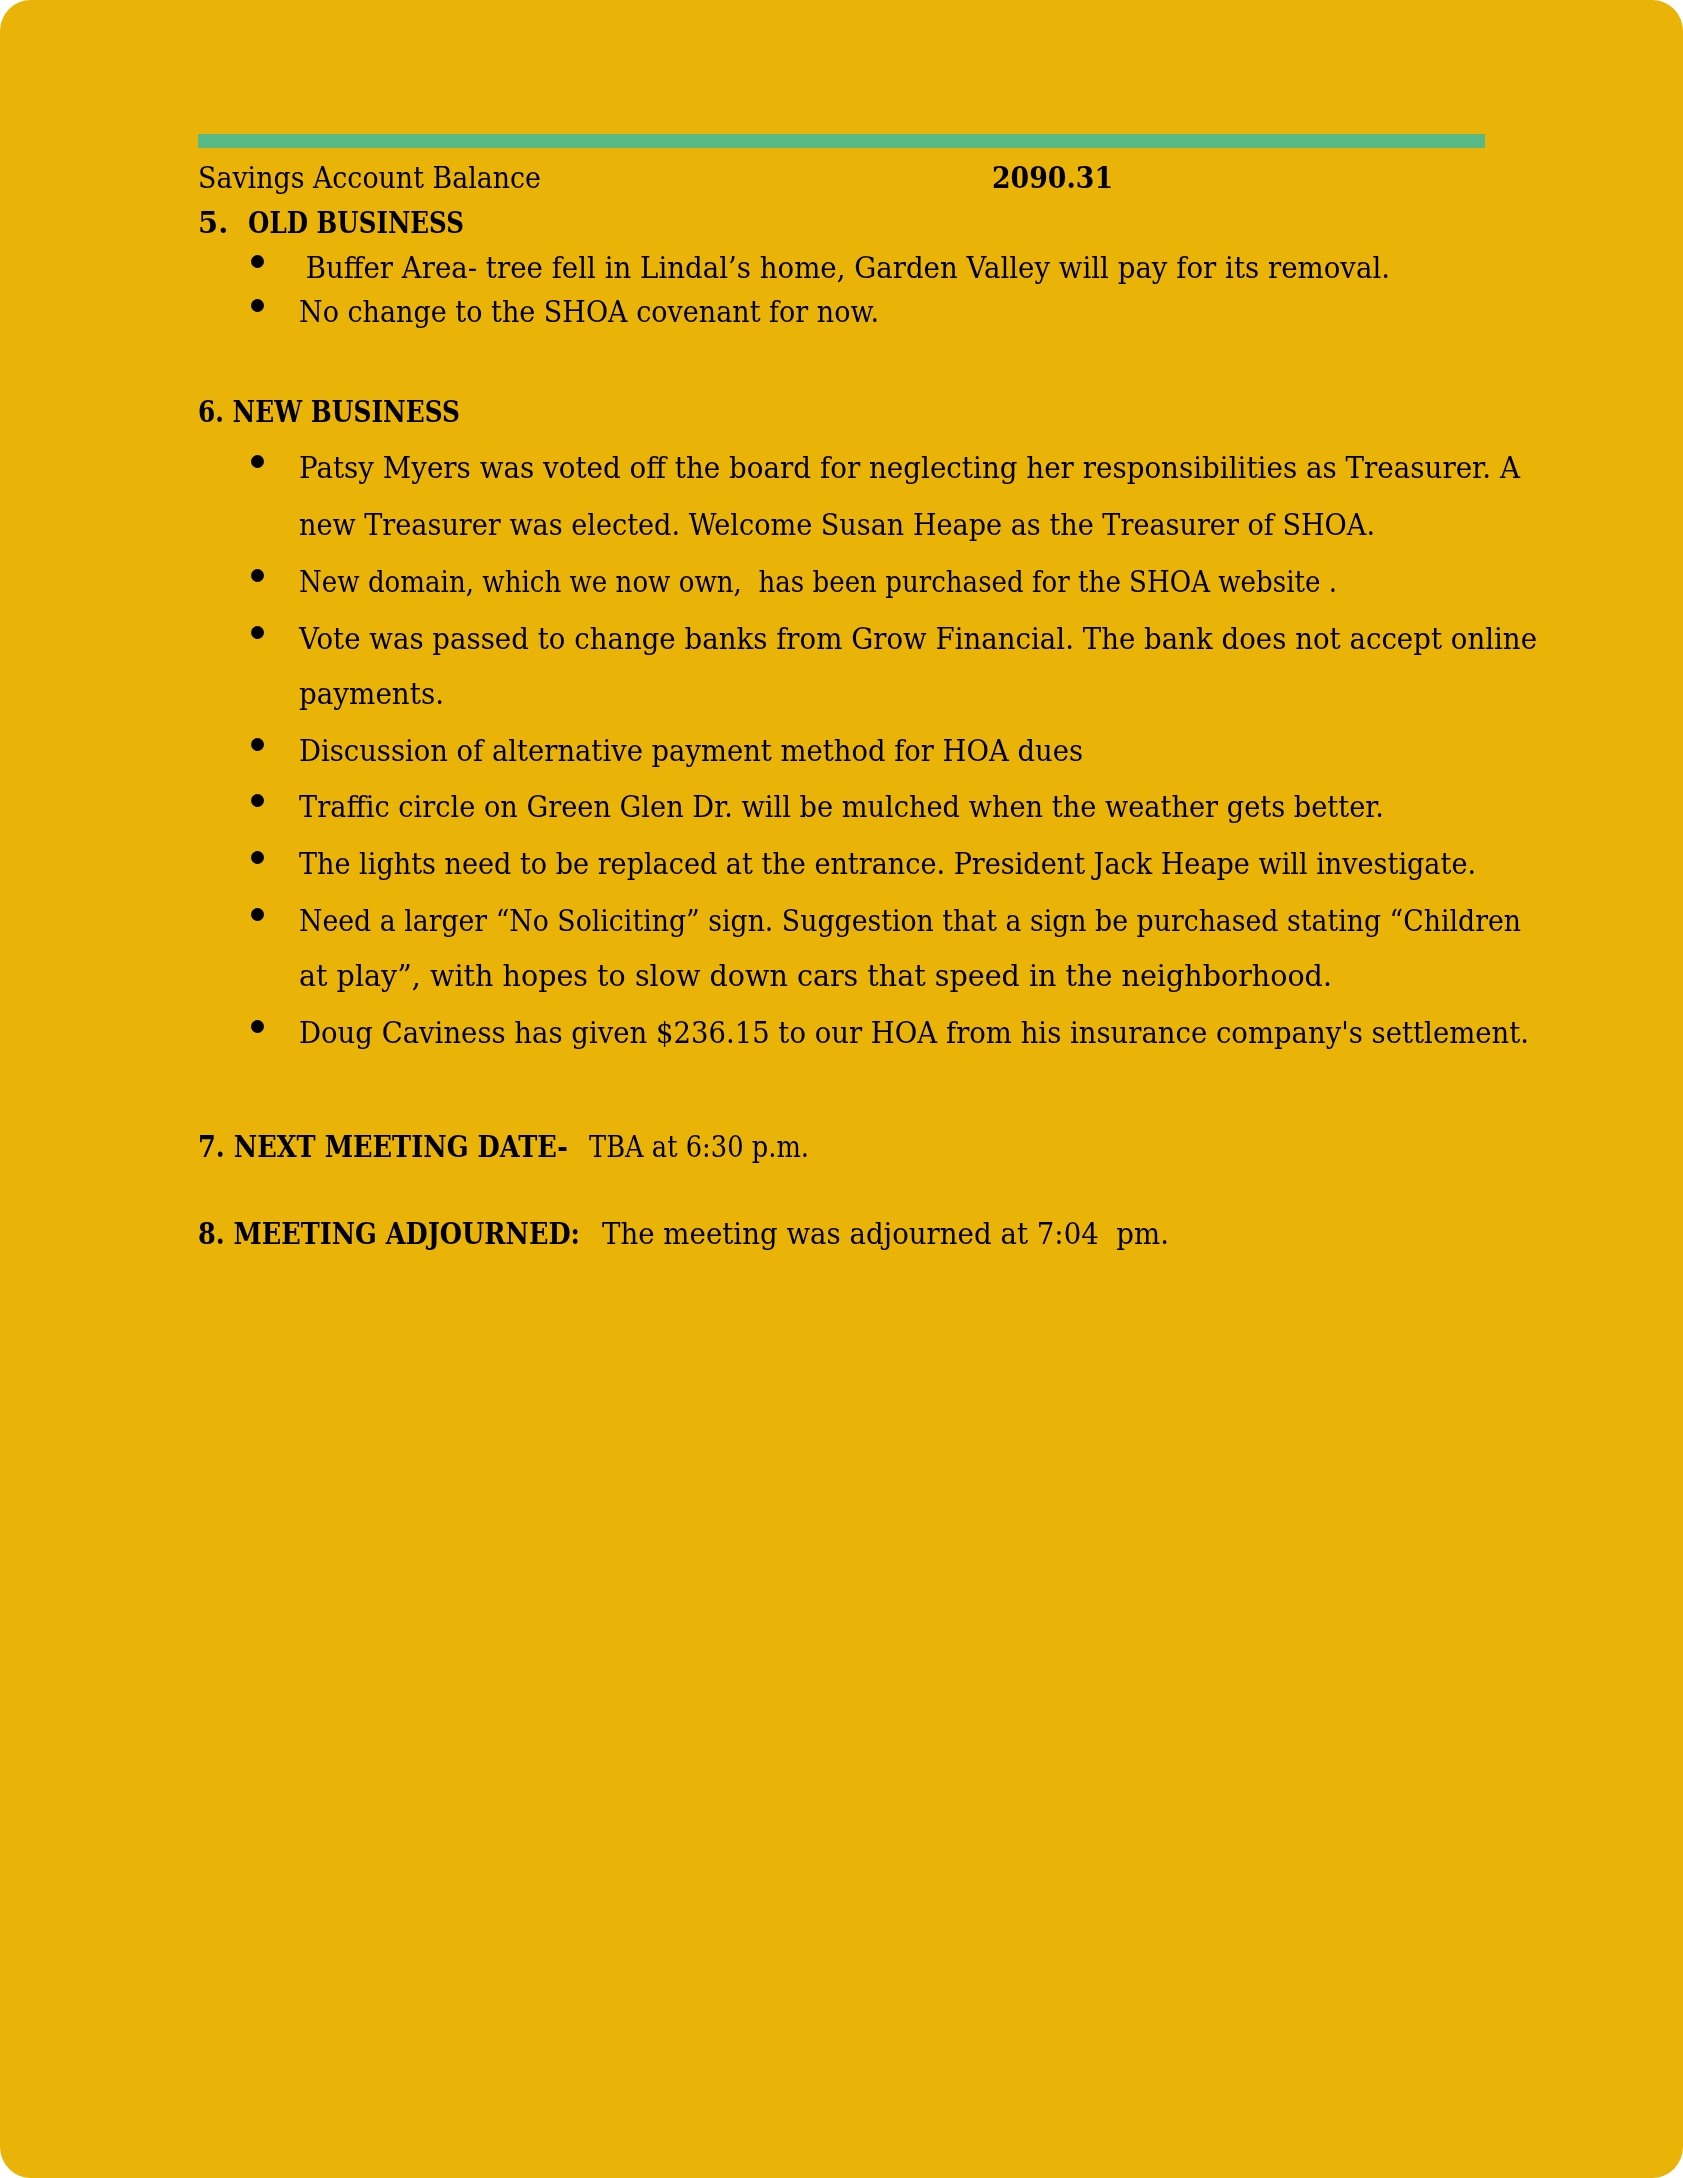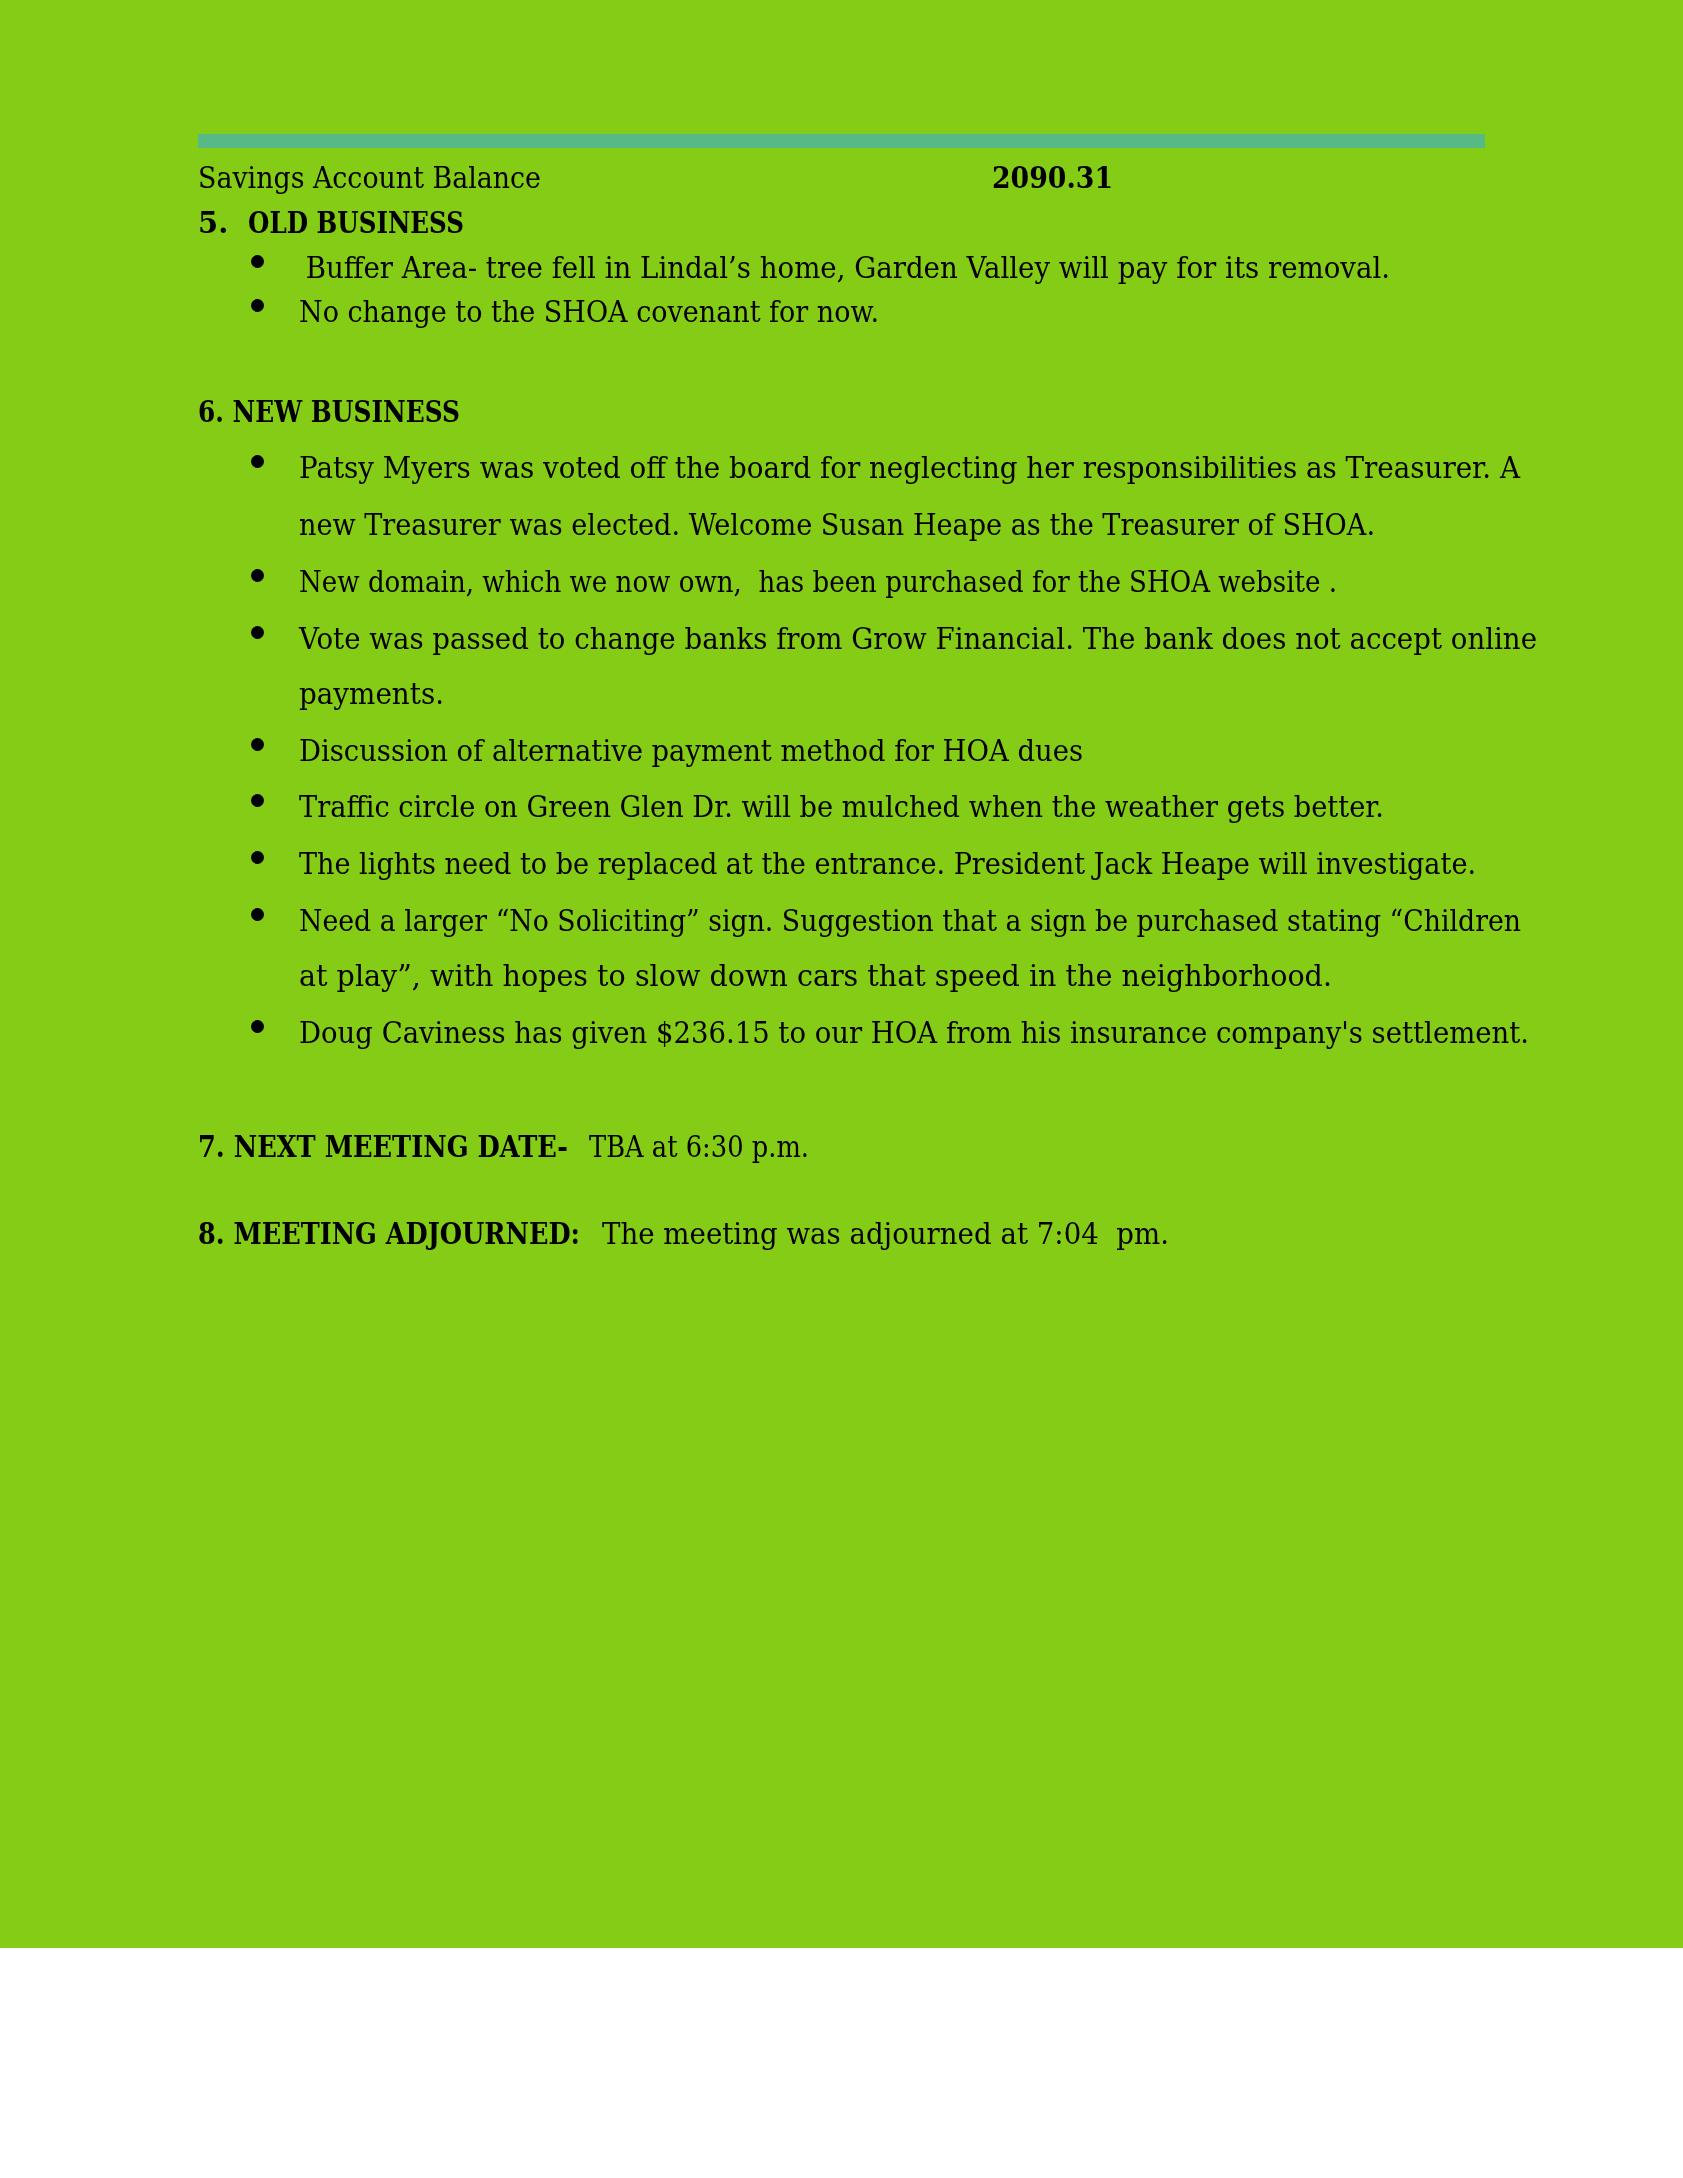--- a/index.html
+++ b/index.html
@@ -1,18 +1,18 @@
 <!DOCTYPE html>
 <html><head>
   <meta charset="utf-8">
   <style>
     html, body { margin: 0; padding: 0; background: #ffffff; }
     body { width: 1683px; height: 2178px; position: relative; overflow: hidden;
            font-family: "DejaVu Serif", "Liberation Serif", serif; color: #000; }
-    .page { position: absolute; left: 0; top: 0; width: 1683px; height: 1948px; background: #84cc16; }
+    .page { position: absolute; left: 0; top: 0; width: 1683px; height: 2178px; background: #eab308; border-radius: 31px; }
     .rule { position: absolute; left: 198px; top: 134px; width: 1287px; height: 14px; }
     .ln { position: absolute; white-space: pre; font-size: 29px; line-height: 1;
           transform-origin: 0 0; }
     .b { font-weight: bold; }
     .bullet { position: absolute; width: 13px; height: 13px; border-radius: 50%; background: #000; }
   </style>
 </head>
 <body style="color: rgb(0, 0, 0);">
 
 <div class="page">

